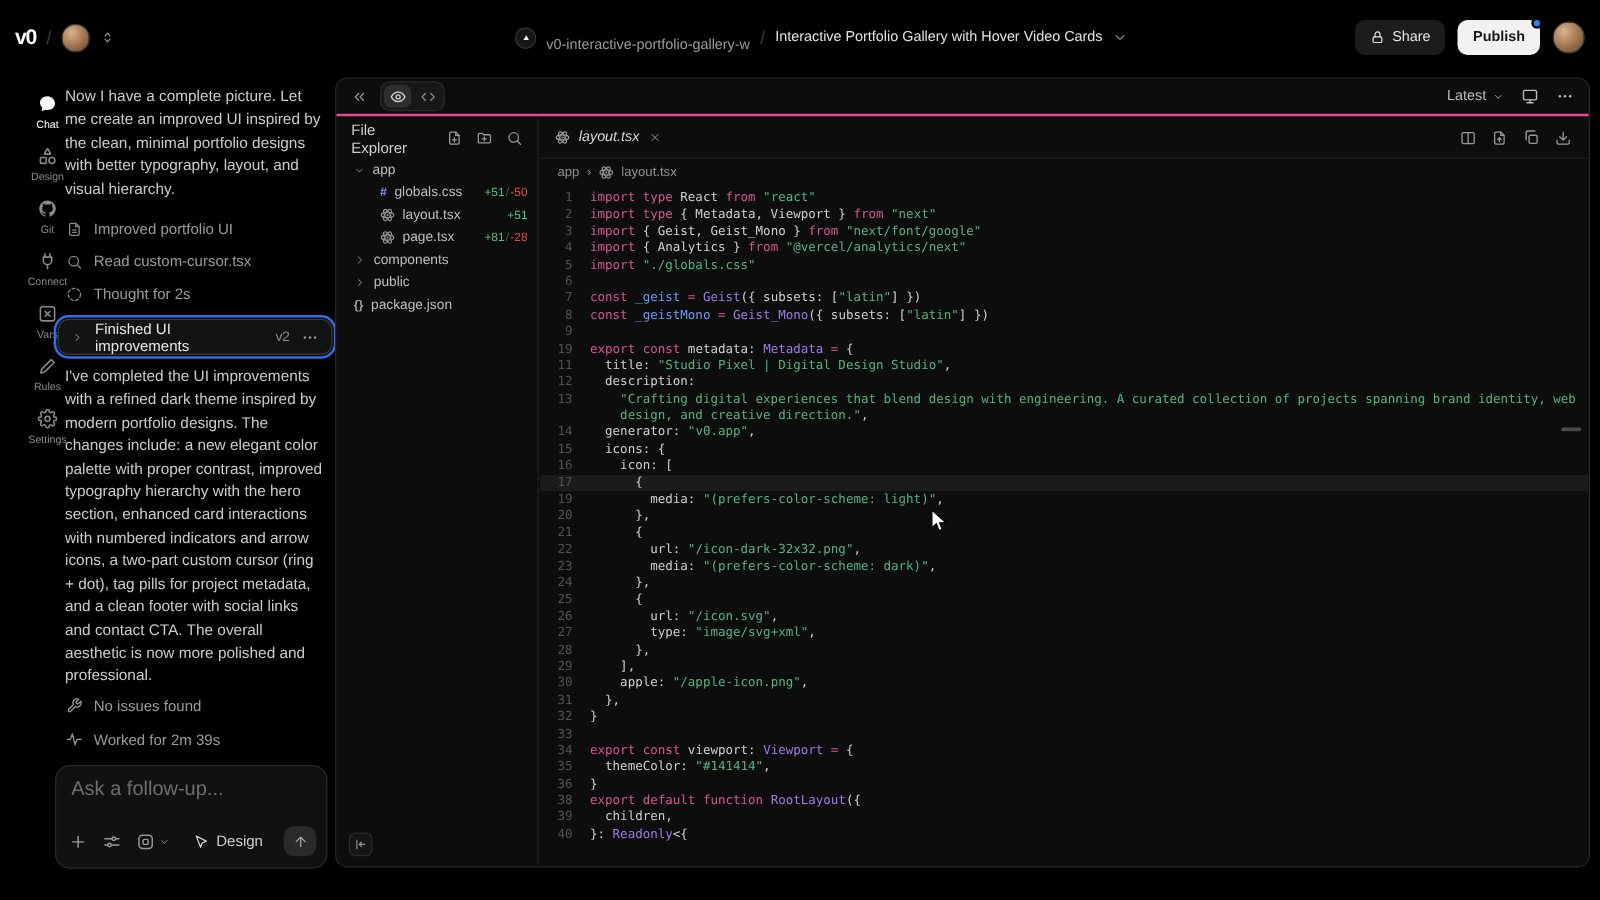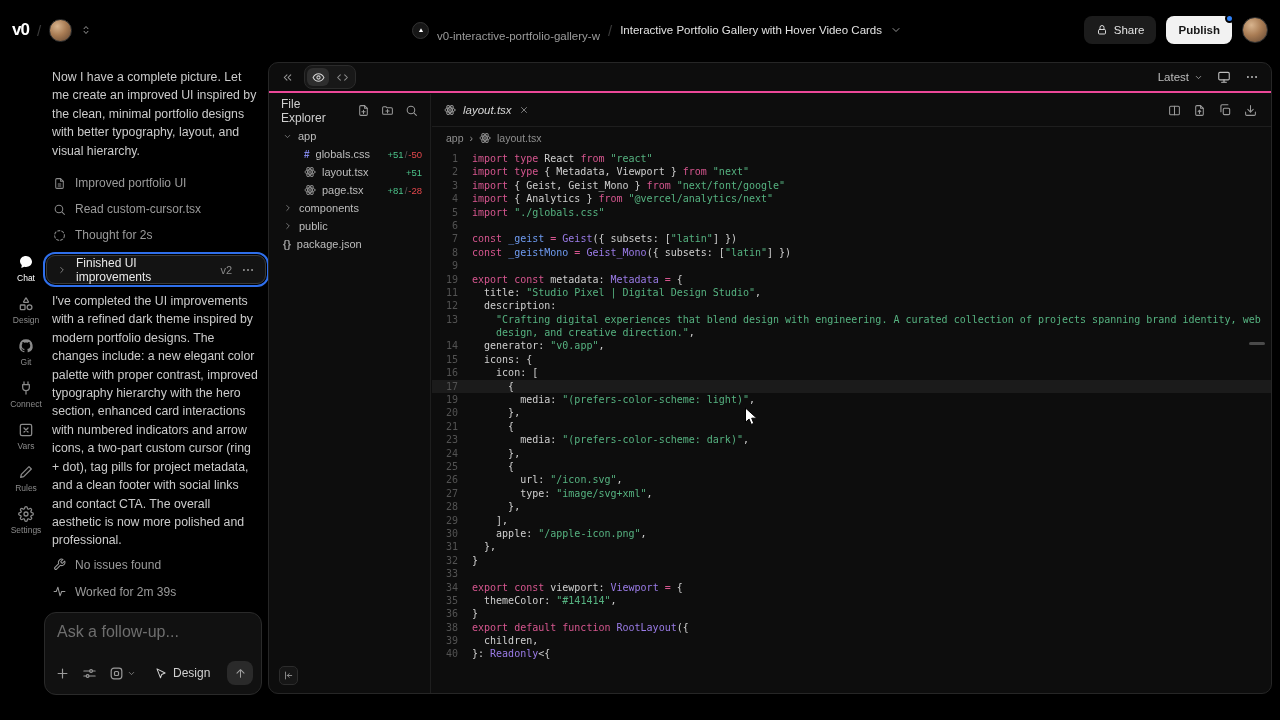--- a/index.html
+++ b/index.html
@@ -25,22 +25,22 @@
   #topbar-right { position:absolute; right:12px; top:0; height:60px; display:flex; align-items:center; gap:10px; }
   .pill { display:flex; align-items:center; gap:6px; height:28px; padding:0 12px; border-radius:8px;
     font-size:11.5px; cursor:default; }
   #share-btn { background:#1c1c1c; color:#e3e3e3; }
   #publish-btn { position:relative; background:#f2f2f2; color:#161616; font-weight:600; }
   #publish-dot { position:absolute; right:-2px; top:-2px; width:9px; height:9px; border-radius:50%;
     background:#2f81f7; border:2px solid #000; }
   #topbar .avatar.lg { width:26px; height:26px; }
 
   
-  #rail { position:absolute; left:4px; top:60px; width:44px; height:660px; display:flex; 
-    align-items:center; padding-top:8px; }
+  #rail { position:absolute; left:16px; top:60px; width:44px; height:660px; display:flex; flex-direction:column;
+    align-items:flex-end; padding-top:8px; }
   .rail-item { width:44px; height:42px; display:flex; flex-direction:column; align-items:center; justify-content:center;
     gap:3px; color:#8a8a8a; cursor:default; }
   .rail-item .rail-label { font-size:8.5px; }
   .rail-item.active { color:#fff; }
   #rail-mail { margin-top:auto; margin-bottom:30px; color:#9a9a9a; }
 
   
   #chat { position:absolute; left:44px; top:60px; width:224px; height:660px; }
   .msg { margin:8px 8px 0 8px; width:206px; font-size:12.3px; line-height:18.4px; color:#cbcbcb; }
   #tool-list { margin-top:10px; }
@@ -603,20 +603,21 @@
             <div class="code-row"><span class="ln">12</span><span class="lc"><span class="tk-w">  description:</span></span></div>
             <div class="code-row"><span class="ln">13</span><span class="lc"><span class="tk-s">    "Crafting digital experiences that blend design with engineering. A curated collection of projects spanning brand identity, web</span></span></div>
             <div class="code-row"><span class="ln"></span><span class="lc"><span class="tk-s">    design, and creative direction."</span><span class="tk-w">,</span></span></div>
             <div class="code-row"><span class="ln">14</span><span class="lc"><span class="tk-w">  generator: </span><span class="tk-s">"v0.app"</span><span class="tk-w">,</span></span></div>
             <div class="code-row"><span class="ln">15</span><span class="lc"><span class="tk-w">  icons: {</span></span></div>
             <div class="code-row"><span class="ln">16</span><span class="lc"><span class="tk-w">    icon: [</span></span></div>
             <div class="code-row hl"><span class="ln">17</span><span class="lc"><span class="tk-w">      {</span></span></div>
             <div class="code-row"><span class="ln">19</span><span class="lc"><span class="tk-w">        media: </span><span class="tk-s">"(prefers-color-scheme: light)"</span><span class="tk-w">,</span></span></div>
             <div class="code-row"><span class="ln">20</span><span class="lc"><span class="tk-w">      },</span></span></div>
             <div class="code-row"><span class="ln">21</span><span class="lc"><span class="tk-w">      {</span></span></div>
+            <div class="code-row"><span class="ln">22</span><span class="lc"><span class="tk-w">        url: </span><span class="tk-s">"/icon-dark-32x32.png"</span><span class="tk-w">,</span></span></div>
             <div class="code-row"><span class="ln">23</span><span class="lc"><span class="tk-w">        media: </span><span class="tk-s">"(prefers-color-scheme: dark)"</span><span class="tk-w">,</span></span></div>
             <div class="code-row"><span class="ln">24</span><span class="lc"><span class="tk-w">      },</span></span></div>
             <div class="code-row"><span class="ln">25</span><span class="lc"><span class="tk-w">      {</span></span></div>
             <div class="code-row"><span class="ln">26</span><span class="lc"><span class="tk-w">        url: </span><span class="tk-s">"/icon.svg"</span><span class="tk-w">,</span></span></div>
             <div class="code-row"><span class="ln">27</span><span class="lc"><span class="tk-w">        type: </span><span class="tk-s">"image/svg+xml"</span><span class="tk-w">,</span></span></div>
             <div class="code-row"><span class="ln">28</span><span class="lc"><span class="tk-w">      },</span></span></div>
             <div class="code-row"><span class="ln">29</span><span class="lc"><span class="tk-w">    ],</span></span></div>
             <div class="code-row"><span class="ln">30</span><span class="lc"><span class="tk-w">    apple: </span><span class="tk-s">"/apple-icon.png"</span><span class="tk-w">,</span></span></div>
             <div class="code-row"><span class="ln">31</span><span class="lc"><span class="tk-w">  },</span></span></div>
             <div class="code-row"><span class="ln">32</span><span class="lc"><span class="tk-w">}</span></span></div>

